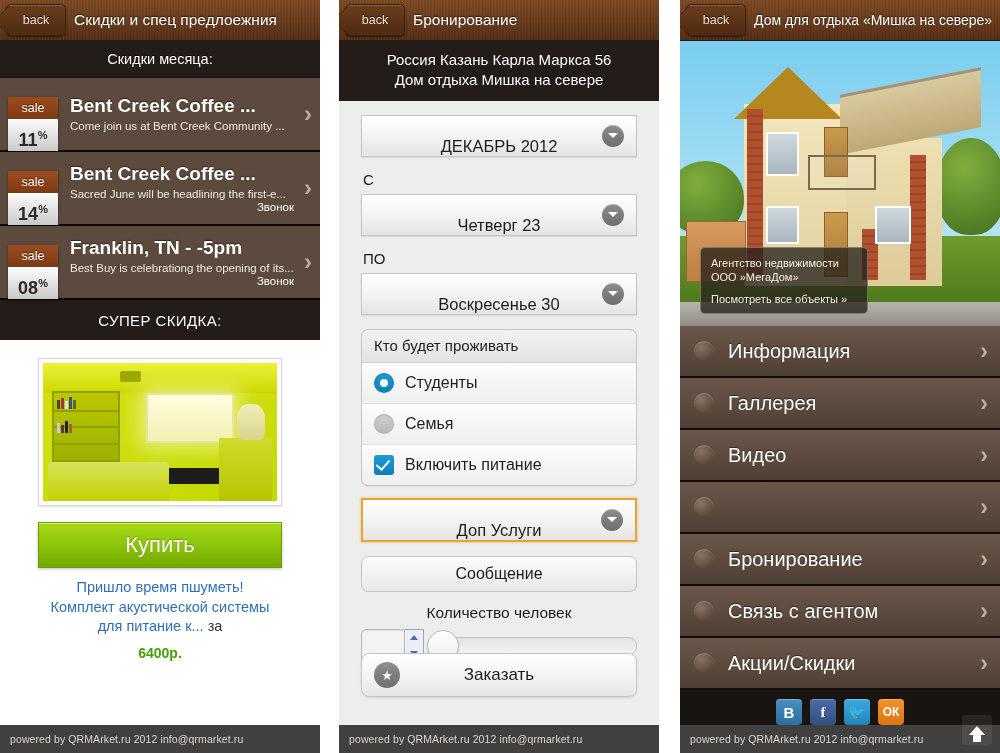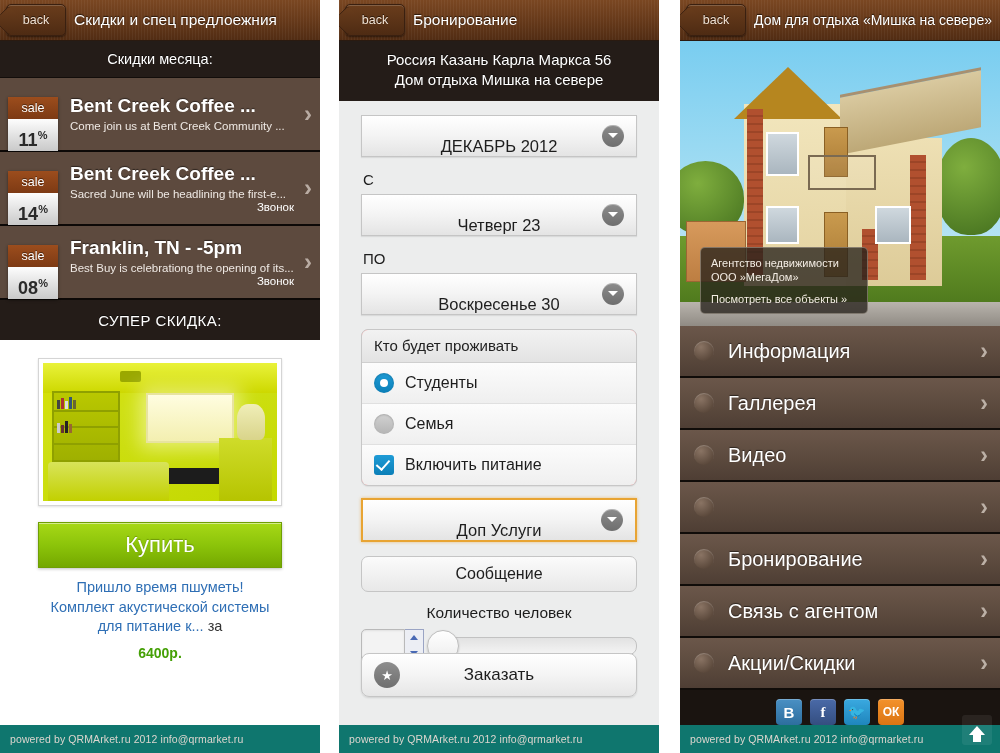--- a/index.html
+++ b/index.html
@@ -90,21 +90,21 @@
         background:linear-gradient(180deg,#f0eeb8,#d9d48a);border-radius:40% 40% 20% 20%;}
   .buybtn{margin:16px 38px 0 38px;height:44px;border-radius:0;
         background:linear-gradient(180deg,#a7d816 0%,#8cc40a 50%,#74a800 100%);
         border:1px solid #6f9f04;box-shadow:inset 0 1px 0 rgba(255,255,255,.5),0 1px 3px rgba(0,0,0,.25);
         color:#fff;font-size:22px;display:flex;align-items:center;justify-content:center;
         text-shadow:0 -1px 1px rgba(0,0,0,.25);cursor:pointer;}
   .promo-text{margin:10px 22px 0 22px;text-align:center;color:#2f6fb5;
         font-size:14.5px;line-height:1.35;}
   .promo-text .za{color:#333;}
   .price{margin-top:8px;text-align:center;color:#45a006;font-size:14px;font-weight:bold;}
-  .footer{position:absolute;left:0;bottom:0;width:100%;height:28px;background:#0f766e;
+  .footer{position:absolute;left:0;bottom:0;width:100%;height:28px;background:#404040;
         color:#ded6cf;font-size:10.5px;display:flex;align-items:center;padding-left:10px;
         box-sizing:border-box;letter-spacing:.1px;}
 
   
   .addrbar{background:#241c18;padding:9px 0 11px 0;text-align:center;}
   .addrbar div{color:#fff;font-size:15px;line-height:1.33;text-shadow:0 -1px 0 rgba(0,0,0,.6);}
   .form{background:#eceded;height:100%;padding:14px 22px 0 22px;box-sizing:border-box;}
   .sel{position:relative;height:40px;border-radius:0;
        background:linear-gradient(180deg,#ffffff 0%,#f4f4f4 48%,#e4e4e4 100%);
        border:1px solid #c5c5c5;box-shadow:0 1px 1px rgba(0,0,0,.08);

